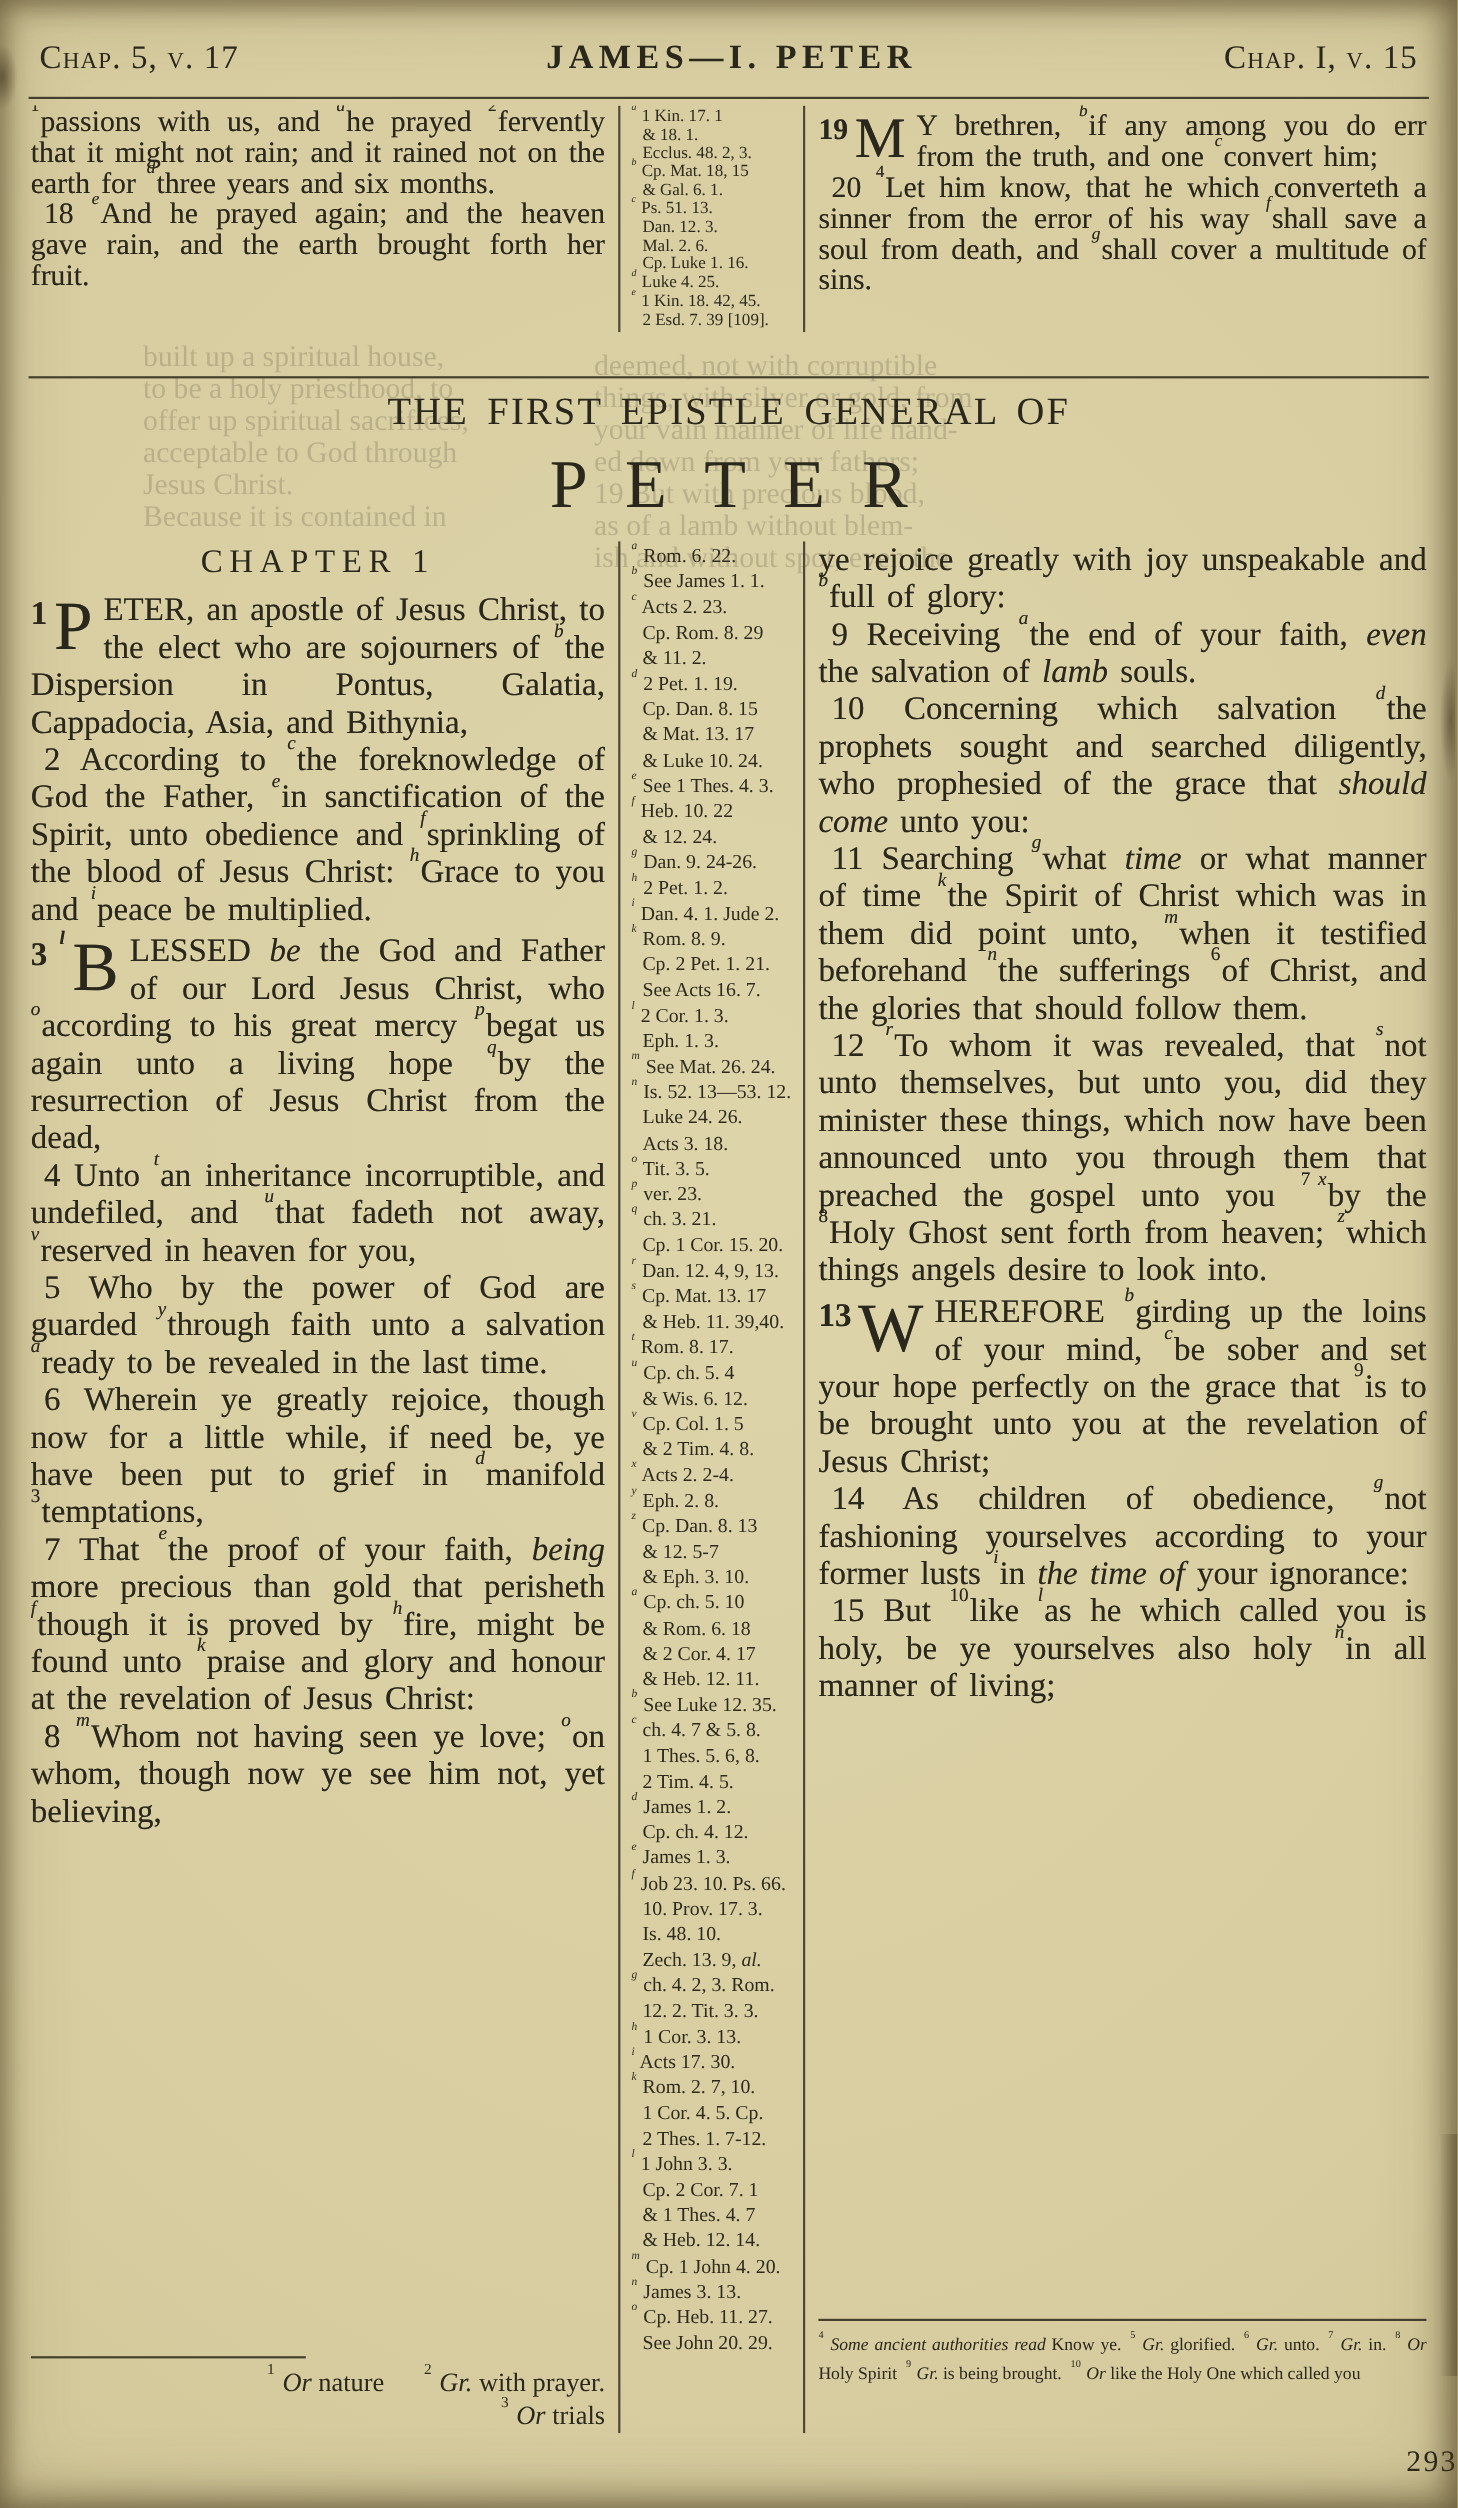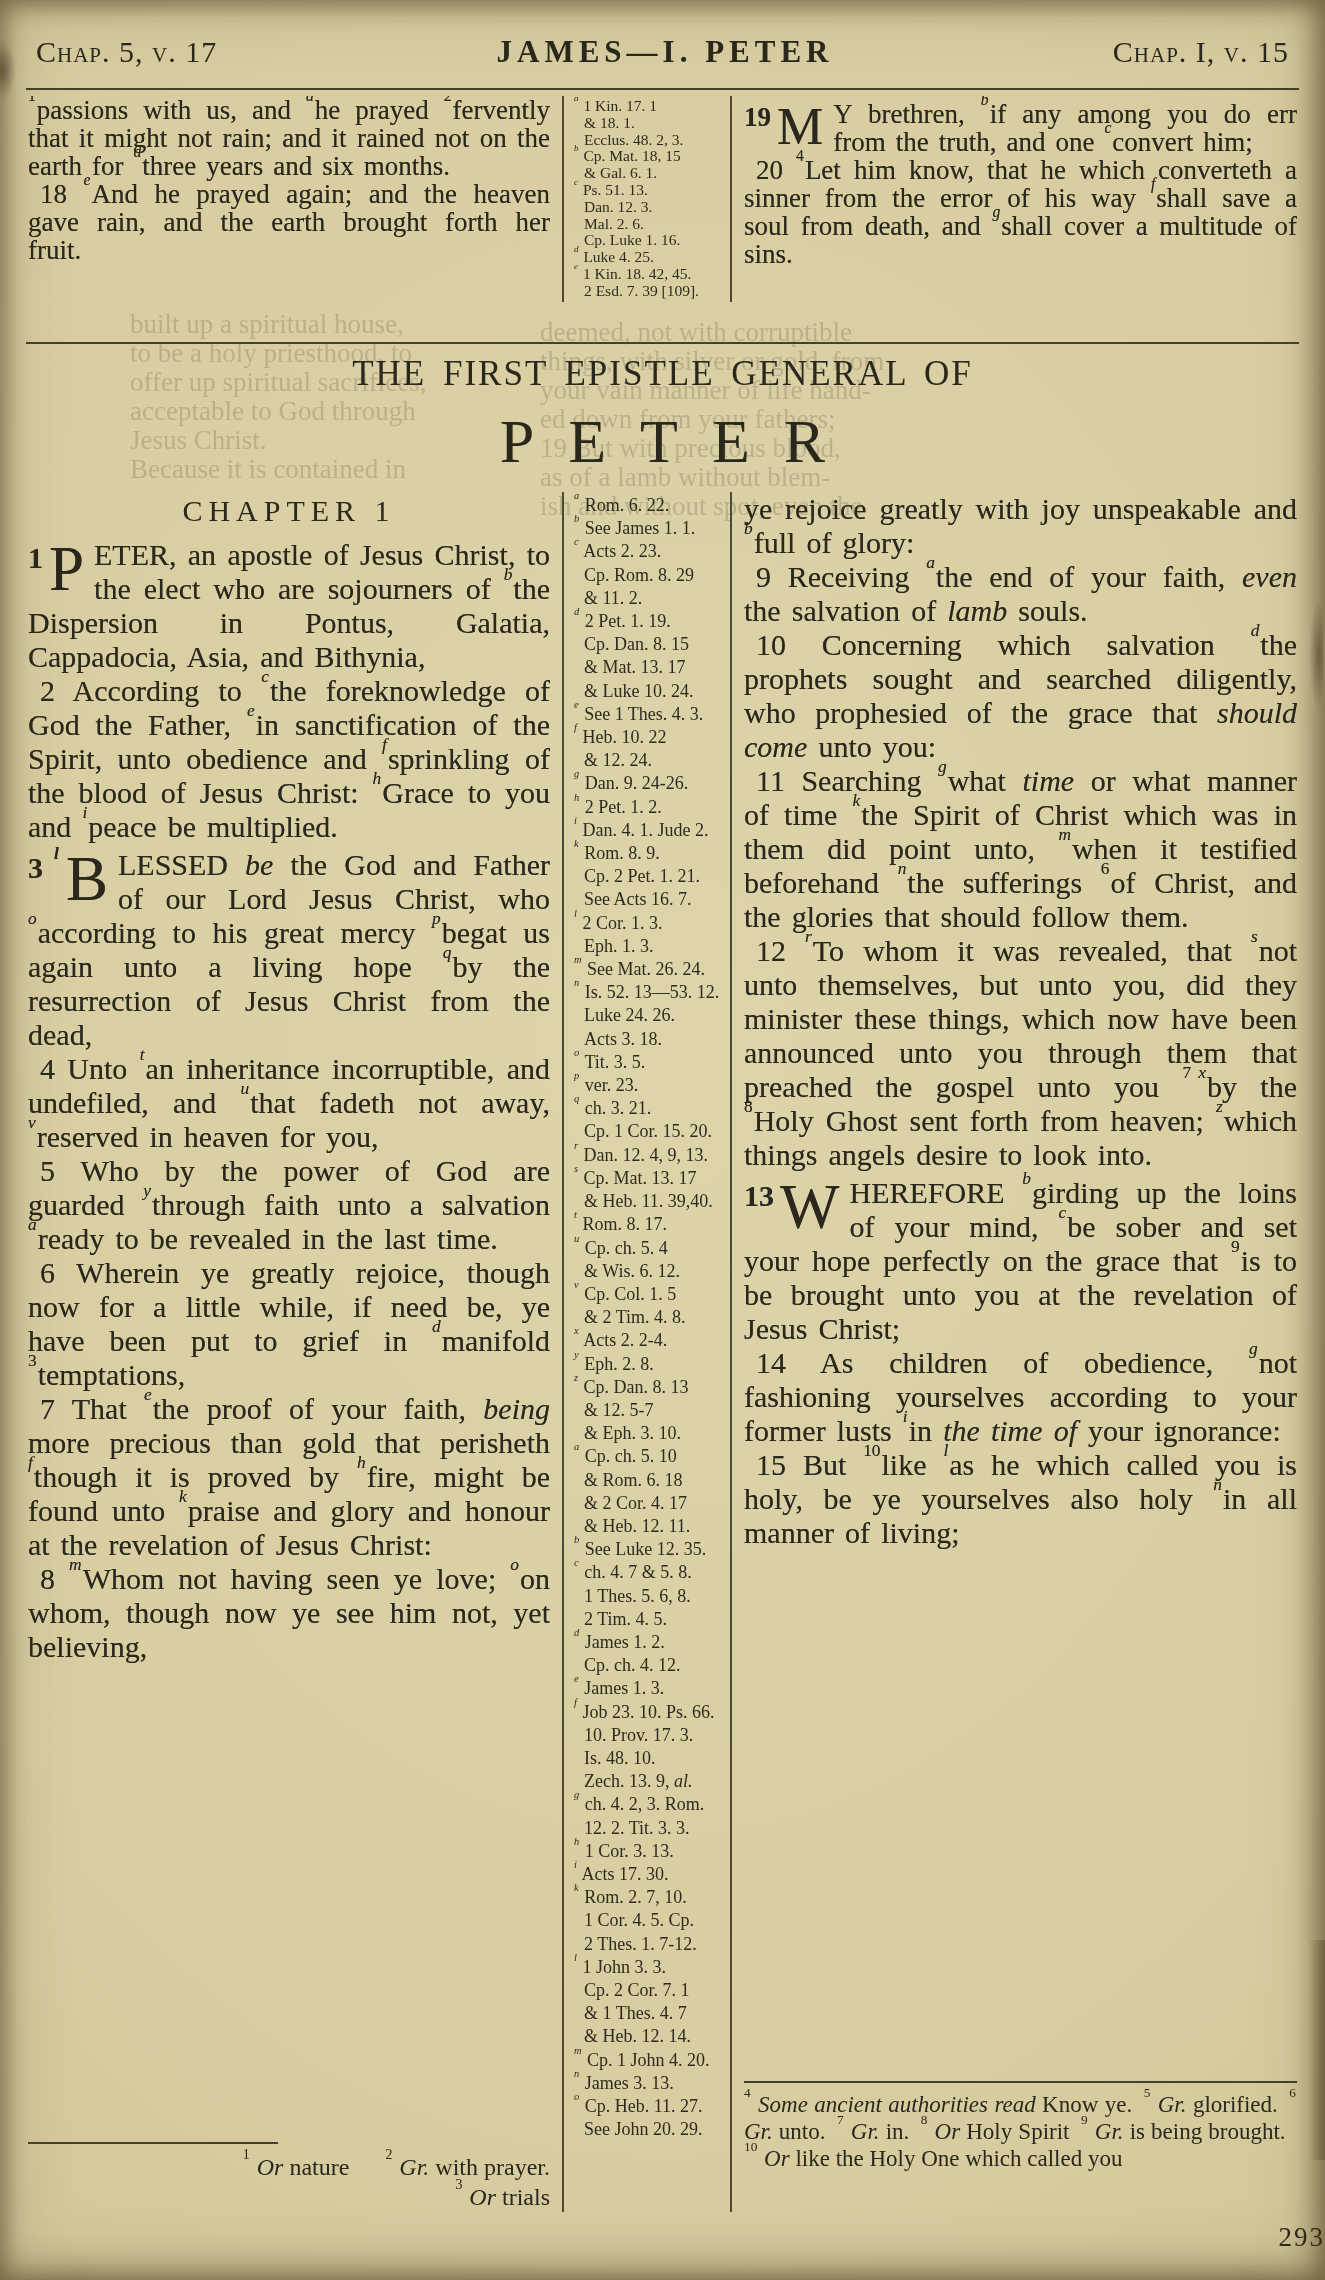--- a/index.html
+++ b/index.html
@@ -83,21 +83,21 @@
   .booktitle{position:absolute;top:354px;left:0;right:0;text-align:center;z-index:2;}
   .title-over{font-size:35px;letter-spacing:2px;word-spacing:6px;}
   .title-main{font-size:62px;letter-spacing:34px;padding-left:34px;margin-top:12px;}
 
   
   .fnblock{margin-top:auto;}
   .fnblock .fnrule{border-top:2px solid #45402e;margin-bottom:8px;}
   .fnblock.leftfn .fnrule{width:250px;}
   .fnblock.rightfn .fnrule{width:100%;}
   .fnblock.leftfn{font-size:24px;line-height:30px;text-align:right;}
-  .fnblock.rightfn{font-size:23px;line-height:27px;text-align:justify;padding-bottom:40px;}
+  .fnblock.rightfn{font-size:16px;line-height:27px;text-align:justify;padding-bottom:40px;}
   .fnline{text-indent:10px;}
 
   .pagenum{position:absolute;top:2222px;left:0;right:0;text-align:right;
     font-size:27px;letter-spacing:2px;z-index:2;}
 </style>
 </head>
 <body>
 
 <div class="page">
 

